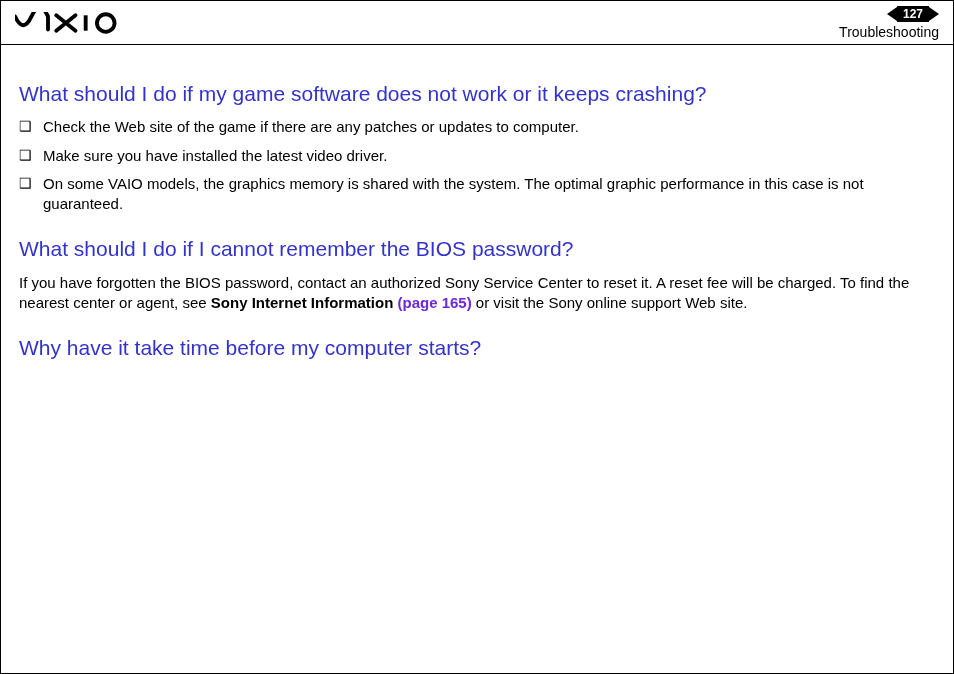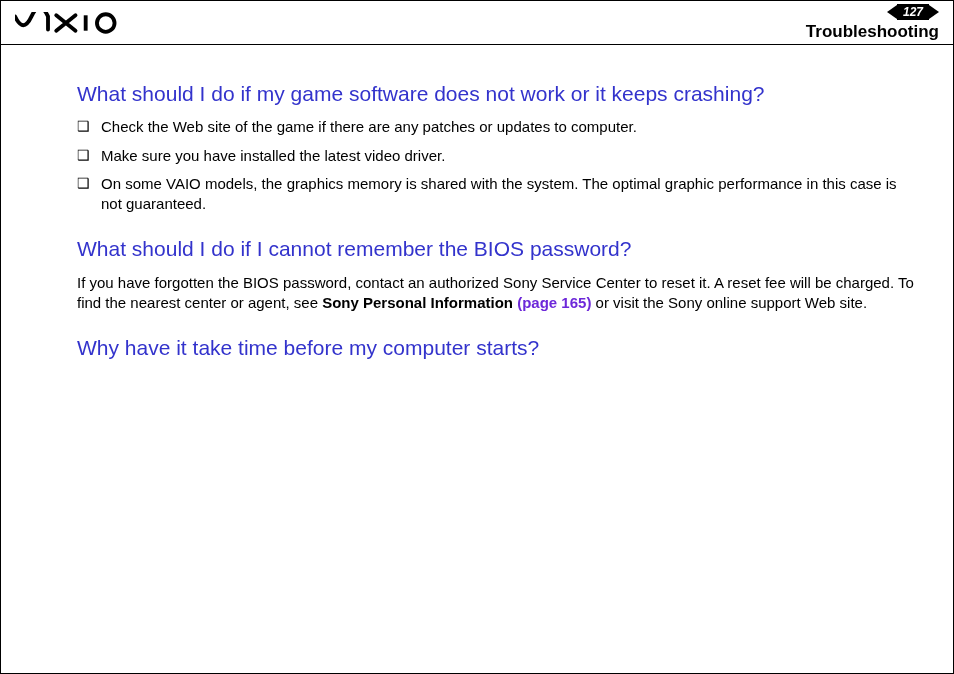--- a/index.html
+++ b/index.html
@@ -6,23 +6,23 @@
   html, body { width: 954px; height: 674px; font-family: Arial, Helvetica, sans-serif; background: #fff; color: #000; }
   .page { width: 954px; height: 674px; border: 1px solid #000; position: relative; }
   .header { height: 44px; border-bottom: 1px solid #000; background: #fff; display: flex; align-items: center; justify-content: space-between; padding: 0 14px; }
   .logo { display: flex; align-items: center; }
   .logo svg { height: 22px; }
   .header-right { display: flex; flex-direction: column; align-items: flex-end; gap: 2px; }
   .pagebadge { display: flex; align-items: center; gap: 0; }
   .pagebadge .arrow-l, .pagebadge .arrow-r { width: 0; height: 0; }
   .pagebadge .arrow-l { border-top: 7px solid transparent; border-bottom: 7px solid transparent; border-right: 10px solid #000; }
   .pagebadge .arrow-r { border-top: 7px solid transparent; border-bottom: 7px solid transparent; border-left: 10px solid #000; }
-  .pagebadge .num { background: #000; color: #fff; font-style: italic; font-weight: bold; font-size: 12px; padding: 1px 6px; line-height: 14px; }
-  .section-label { font-weight: bold; font-size: 17px; }
-  .content { padding: 26px 32px 0 52px; margin-left: 24px; }
+  .pagebadge .num { background: #000; color: #fff; font-weight: bold; font-size: 12px; padding: 1px 6px; line-height: 14px; }
+  .section-label { font-weight: normal; font-size: 14px; }
+  .content { padding: 26px 32px 0 18px; }
   .q { color: #3333cc; font-size: 21px; font-weight: 400; margin-top: 22px; margin-bottom: 10px; line-height: 1.25; }
   .q.first { margin-top: 10px; }
   ul.bullets { list-style: none; padding-left: 0; }
   ul.bullets li { display: flex; align-items: flex-start; font-size: 15px; line-height: 1.35; margin-bottom: 8px; }
   ul.bullets li .bullet { flex: 0 0 24px; font-size: 14px; line-height: 1.4; }
   ul.bullets li .txt { flex: 1; }
   p.body { font-size: 15px; line-height: 1.35; margin-bottom: 2px; }
   .bold { font-weight: bold; }
   .link { color: #6d28d9; font-weight: bold; }
 </style>
@@ -62,19 +62,19 @@
           <span class="txt">Make sure you have installed the latest video driver.</span>
         </li>
       <li>
           <span class="bullet">❑</span>
           <span class="txt">On some VAIO models, the graphics memory is shared with the system. The optimal graphic performance in this case is not guaranteed.</span>
         </li>
     </ul>
 
     <h2 class="q">What should I do if I cannot remember the BIOS password?</h2>
     <p class="body">
-      <span>If you have forgotten the BIOS password, contact an authorized Sony Service Center to reset it. A reset fee will be charged. To find the nearest center or agent, see </span><span class="bold">Sony Personal Information </span><span class="link">(page 165)</span><span> or visit the Sony online support Web site.</span>
+      <span>If you have forgotten the BIOS password, contact an authorized Sony Service Center to reset it. A reset fee will be charged. To find the nearest center or agent, see </span><span class="bold">Sony Internet Information </span><span class="link">(page 165)</span><span> or visit the Sony online support Web site.</span>
     </p>
 
     <h2 class="q">Why have it take time before my computer starts?</h2>
 
   </div>
 </div>
 
 </body></html>

